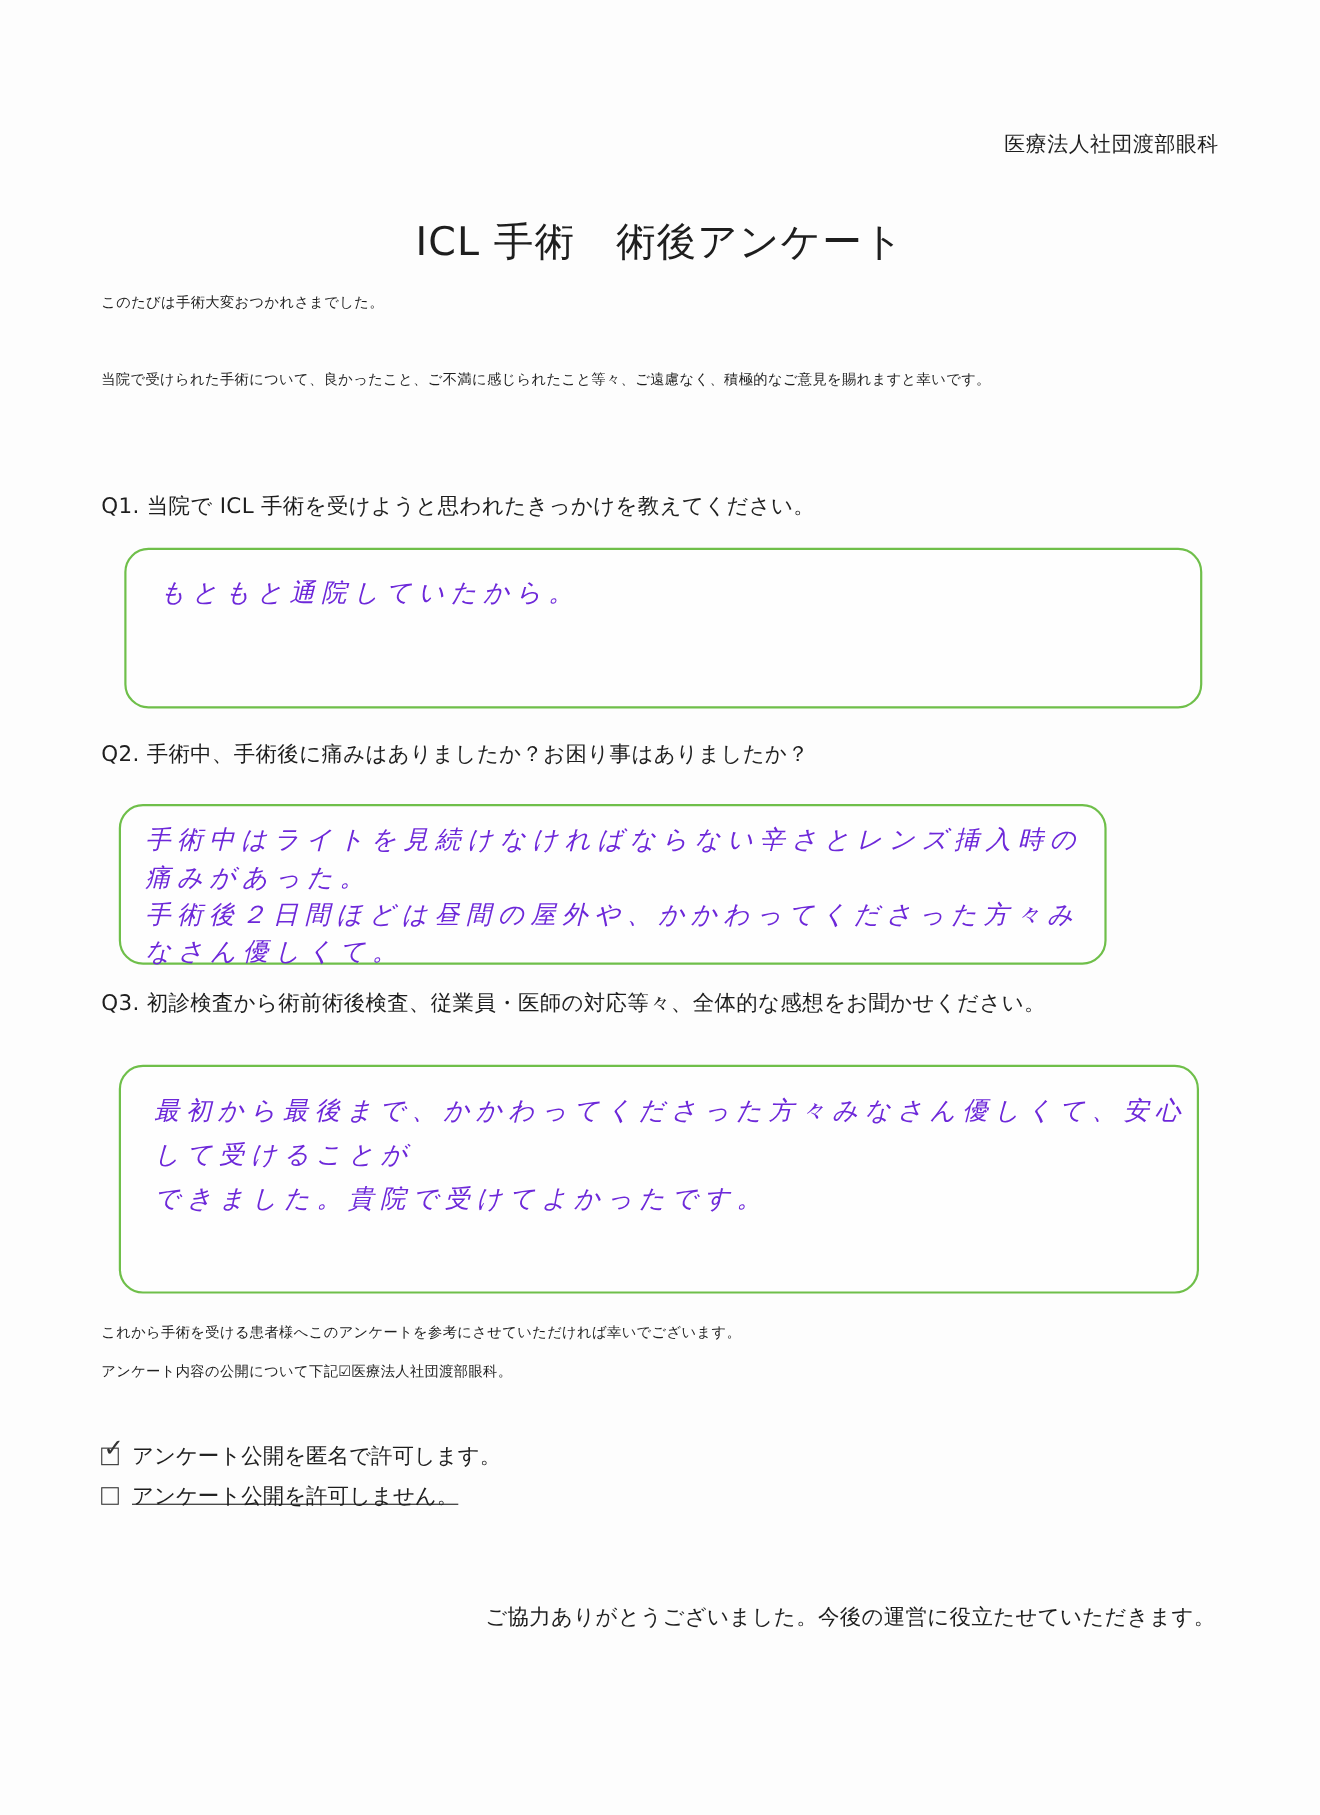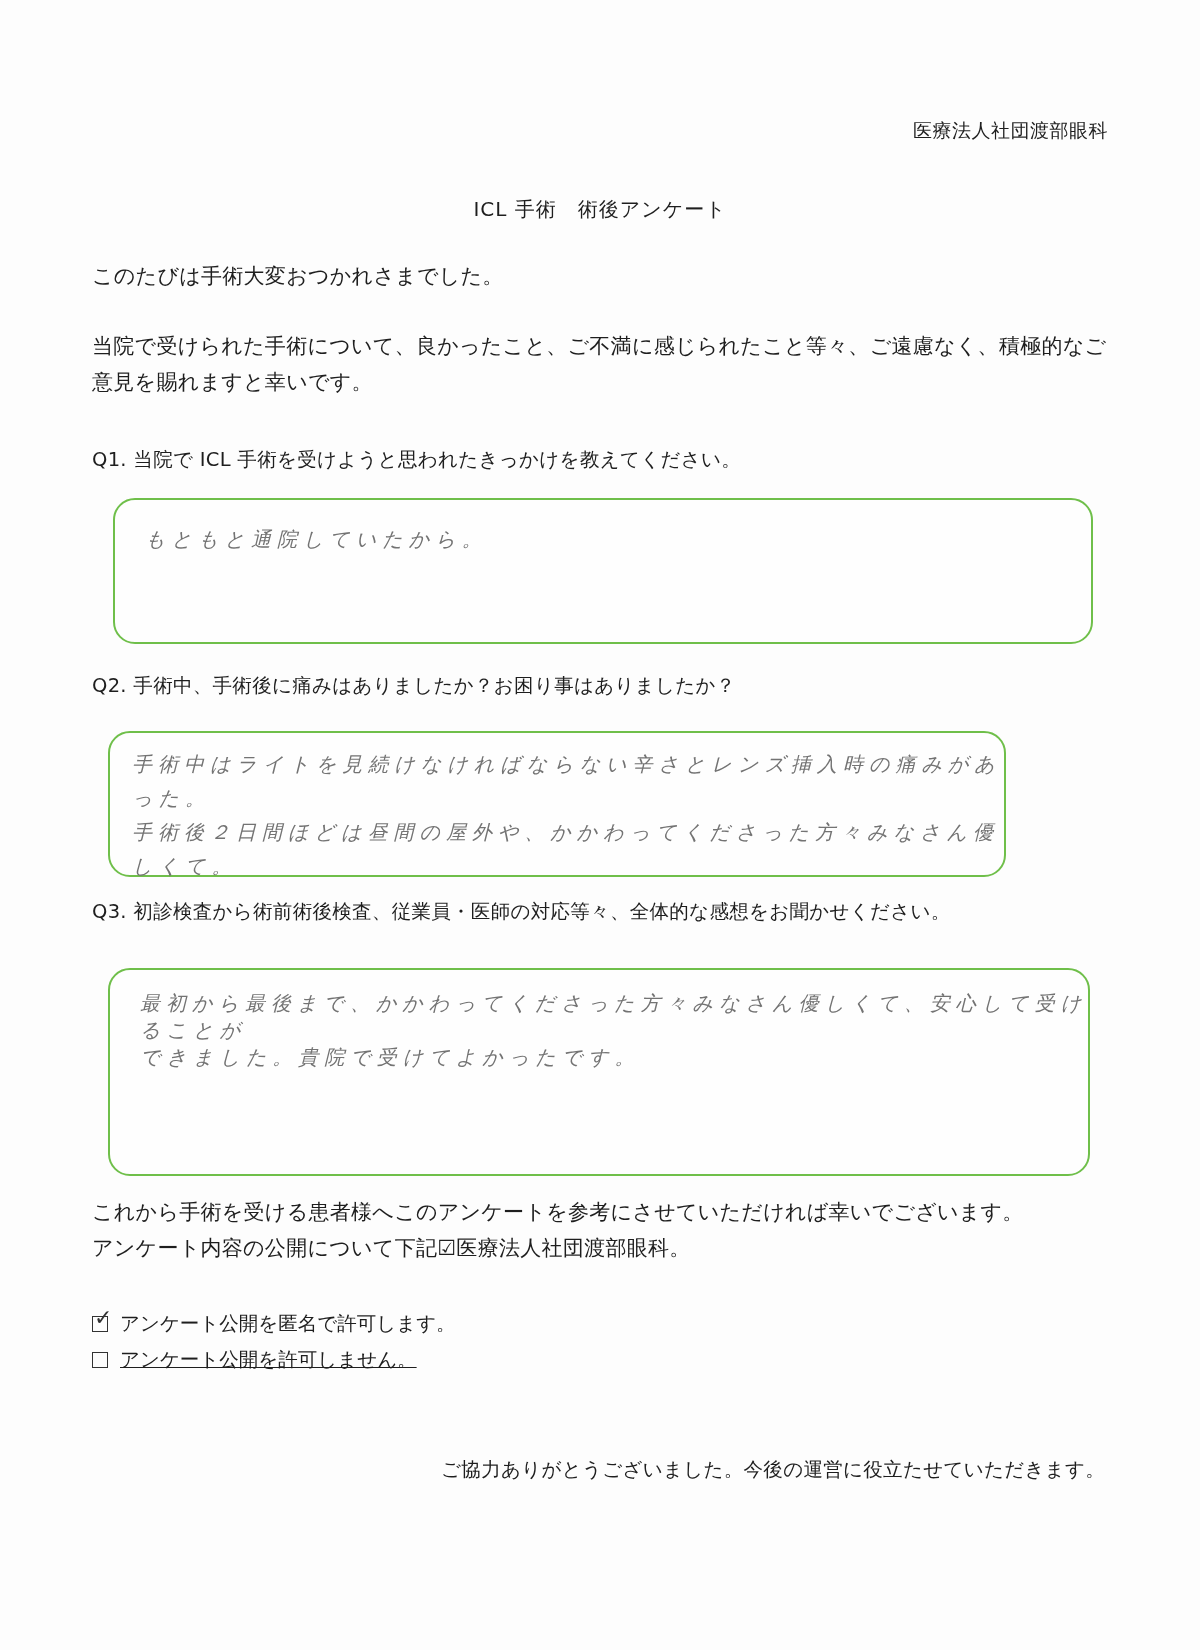--- a/index.html
+++ b/index.html
@@ -6,49 +6,49 @@
   body {
     width: 1200px; height: 1650px;
     background: #fdfdfd;
     font-family: "DejaVu Sans", "Liberation Sans", sans-serif;
     color: #1e1e1e;
     position: relative;
     overflow: hidden;
   }
   .abs { position: absolute; margin-top: 36px; }
   .clinic { top: 82px; right: 92px; font-size: 19px; letter-spacing: 0.5px; }
-  .title { top: 160px; left: 0; width: 1200px; text-align: center; font-size: 20px; letter-spacing: 1px; }
-  .text { font-size: 21px; line-height: 36px; left: 92px; letter-spacing: 0.3px; }
+  .title { top: 160px; left: 0; width: 1200px; text-align: center; font-size: 36px; letter-spacing: 1px; }
+  .text { font-size: 13px; line-height: 36px; left: 92px; letter-spacing: 0.3px; }
   .greeting { top: 222px; }
   .intro { top: 292px; width: 1020px; }
   .question { font-size: 19.5px; left: 92px; letter-spacing: 0.3px; }
   .q1 { top: 410px; }
   .q2 { top: 636px; }
   .q3 { top: 862px; }
   .answer-box {
     border: 2.5px solid #6fbf4a;
     border-radius: 22px;
     background: #fefefe;
     box-sizing: border-box;
   }
   .box1 { top: 462px; left: 113px; width: 980px; height: 146px; }
   .box2 { top: 695px; left: 108px; width: 898px; height: 146px; }
   .box3 { top: 932px; left: 108px; width: 982px; height: 208px; }
   .handwriting {
     font-family: "DejaVu Serif", "Liberation Serif", serif;
     font-style: italic;
-    color: #737373;
-    font-size: 20px;
+    color: #6d28d9;
+    font-size: 23px;
     line-height: 34px;
     letter-spacing: 6px;
     position: absolute;
   }
   .box1 .handwriting { top: 22px; left: 30px; }
   .box2 .handwriting { top: 14px; left: 22px; }
-  .box3 .handwriting { top: 20px; left: 30px; line-height: 27px; }
+  .box3 .handwriting { top: 20px; left: 30px; line-height: 40px; }
   .closing1 { top: 1158px; }
   .closing2 { top: 1194px; }
   .option { left: 92px; font-size: 19.5px; display: flex; align-items: center; gap: 12px; }
   .opt1 { top: 1274px; }
   .opt2 { top: 1310px; text-decoration: underline; }
   .checkbox {
     width: 16px; height: 16px; border: 1.5px solid #333; position: relative; box-sizing: border-box;
   }
   .checkbox .tick {
     position: absolute; left: 1px; top: -10px; font-size: 22px; line-height: 22px; color: #333;

